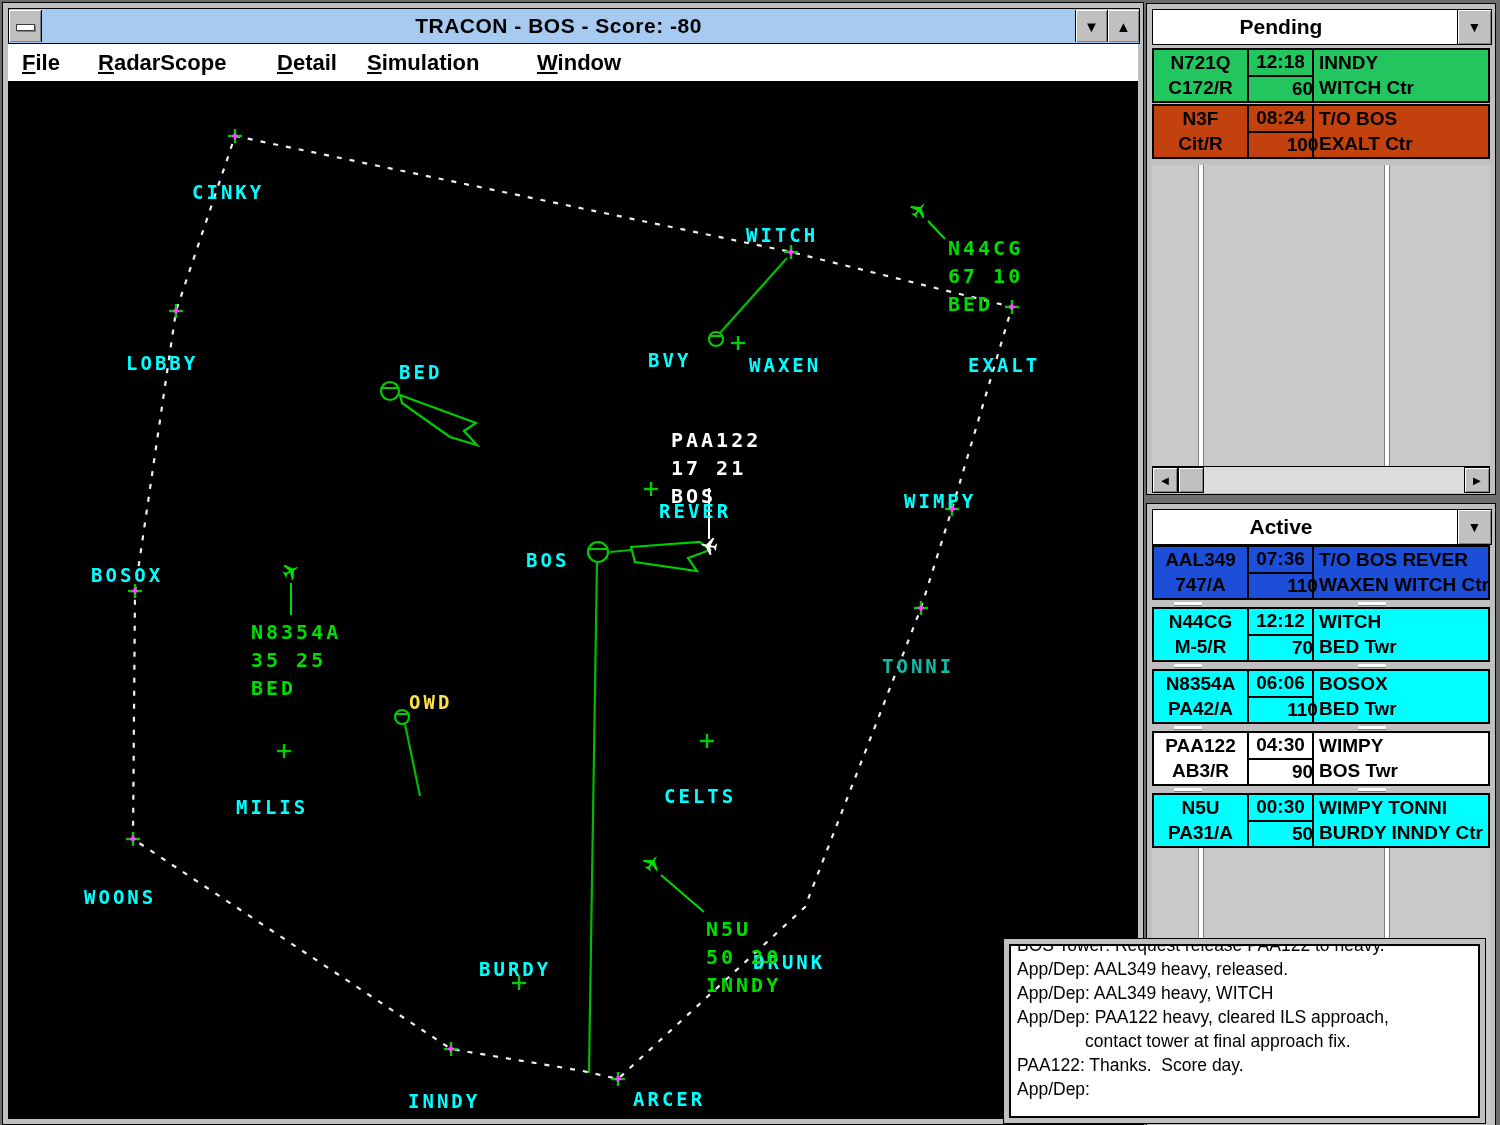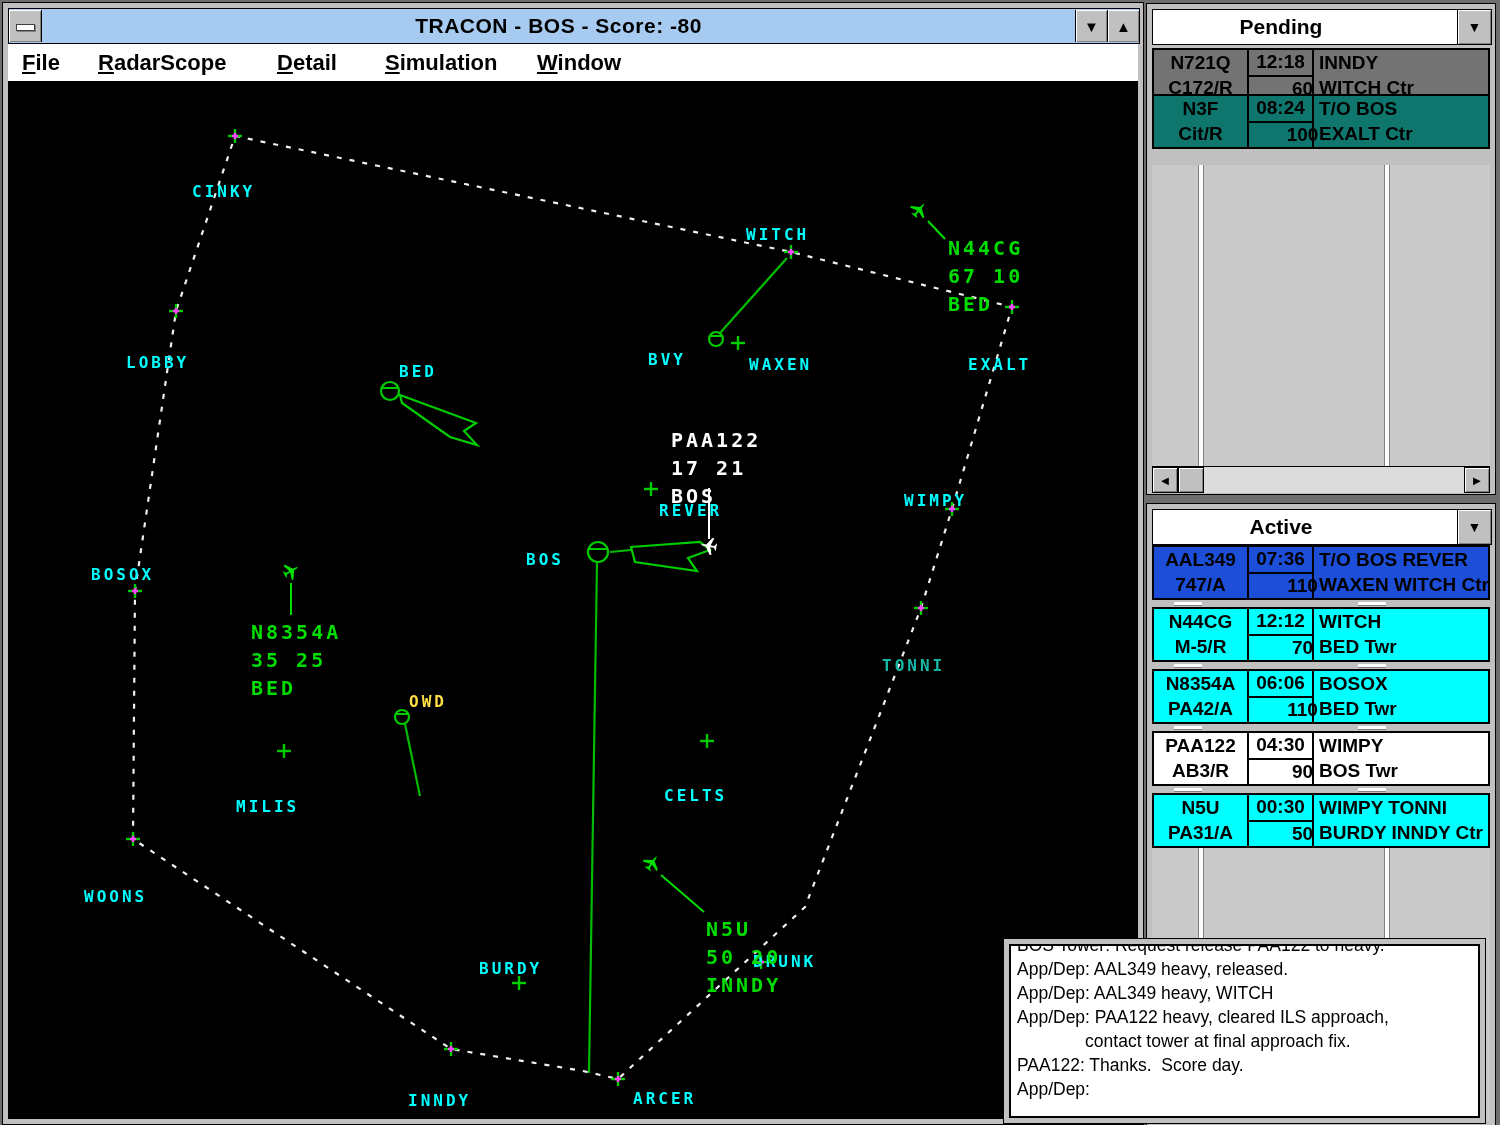--- a/index.html
+++ b/index.html
@@ -17,21 +17,21 @@
   .sysbtn .dash{position:absolute;left:7px;top:14px;width:17px;height:5px;background:#fff;border:1px solid #404040;box-shadow:1px 1px 0 #808080;}
   .tbbtn{width:31px;height:32px;background:#c0c0c0;border-left:1px solid #000;flex:0 0 auto;
          box-shadow:inset 1px 1px 0 #fff,inset -1px -1px 0 #808080;
          display:flex;align-items:center;justify-content:center;font-size:15px;color:#000;}
   #menubar{position:absolute;left:5px;top:41px;width:1130px;height:37px;background:#fff;border-bottom:2px solid #000;}
   .menu-item{position:absolute;top:6px;font-weight:bold;font-size:22px;color:#000;}
   .menu-item u{text-decoration:underline;}
   #radar{position:absolute;left:5px;top:80px;width:1130px;height:1036px;background:#000;overflow:hidden;}
   #radar-svg{position:absolute;left:0;top:0;}
   .fix-label{position:absolute;font-family:"DejaVu Sans Mono",monospace;font-weight:bold;
-             font-size:16px;letter-spacing:3px;color:#00ffff;white-space:pre;line-height:20px;}
+             font-size:19px;letter-spacing:3px;color:#00ffff;white-space:pre;line-height:20px;}
   .datablock{position:absolute;font-family:"DejaVu Sans Mono",monospace;font-weight:bold;
              font-size:20px;letter-spacing:3px;line-height:28px;white-space:pre;}
 
   
   .panel-title{position:absolute;background:#fff;border:1px solid #000;display:flex;align-items:center;gap:48px;}
   .panel-title .pt-text{flex:1;text-align:center;font-weight:bold;font-size:21px;color:#000;}
   .ddbtn{width:33px;height:100%;background:#c0c0c0;border-left:1px solid #000;flex:0 0 auto;
          box-shadow:inset 1px 1px 0 #fff,inset -1px -1px 0 #808080;
          display:flex;align-items:center;justify-content:center;font-size:14px;color:#000;}
   .strip-row{position:absolute;left:5px;width:338px;height:55px;border:2px solid #000;box-sizing:border-box;
@@ -71,21 +71,21 @@
         <div class="dash"></div>
       </div>
     <div id="title-text">TRACON -  BOS - Score: -80</div>
     <div class="tbbtn">▼</div>
     <div class="tbbtn">▲</div>
   </div>
   <div id="menubar">
       <span class="menu-item" style="left: 14px;"><u>F</u>ile</span>
       <span class="menu-item" style="left: 90px;"><u>R</u>adarScope</span>
       <span class="menu-item" style="left: 269px;"><u>D</u>etail</span>
-      <span class="menu-item" style="left: 377px;"><u>S</u>imulation</span>
+      <span class="menu-item" style="left: 359px;"><u>S</u>imulation</span>
       <span class="menu-item" style="left: 529px;"><u>W</u>indow</span>
     </div>
   <div id="radar">
     <svg id="radar-svg" width="1130" height="1036" viewBox="10 84 1130 1036">
         <polygon points="237,137 793,253 1014,308 954,510 923,609 807,908 620,1080 585,1072 453,1050 135,840 137,592 178,312" fill="none" stroke="#f0f0f0" stroke-width="2.2" stroke-dasharray="5 8"></polygon>
         <g>
           <line x1="230" y1="137" x2="244" y2="137" stroke="#00cc00" stroke-width="2.4"></line>
           <line x1="237" y1="130" x2="237" y2="144" stroke="#00cc00" stroke-width="2.4"></line>
           <line x1="234" y1="137" x2="240" y2="137" stroke="#ff44ff" stroke-width="2.4"></line>
           <line x1="237" y1="134" x2="237" y2="140" stroke="#ff44ff" stroke-width="2.4"></line>
@@ -245,39 +245,39 @@
       </div>
   </div>
 </div>
 
 <div class="win" id="pending-window" style="left:1146px;top:3px;width:348px;height:490px;">
   <div class="panel-title" style="left:5px;top:5px;width:338px;height:34px;">
     <div class="pt-text">Pending</div>
     <div class="ddbtn">▼</div>
   </div>
 
-  <div class="strip-row" style="top: 44px; background: #737373;">
+  <div class="strip-row" style="top: 44px; background: #22c55e;">
     <div class="sr-c1">
         <span>N721Q</span>
         <span>C172/R</span>
       </div>
     <div class="sr-c2">
         <div class="box">12:18</div>
         <div class="box">60</div>
       </div>
     <div class="sr-c3">
         <span>INNDY</span>
         <span>WITCH Ctr</span>
       </div>
   </div>
   <div class="row-sep" style="top:99px;">
       <i style="left:22px;"></i>
       <i style="left:206px;"></i>
     </div>
-  <div class="strip-row" style="top: 90px; background: #0f766e;">
+  <div class="strip-row" style="top: 100px; background: #c2410c;">
     <div class="sr-c1">
         <span>N3F</span>
         <span>Cit/R</span>
       </div>
     <div class="sr-c2">
         <div class="box">08:24</div>
         <div class="box">100</div>
       </div>
     <div class="sr-c3">
         <span>T/O BOS</span>

